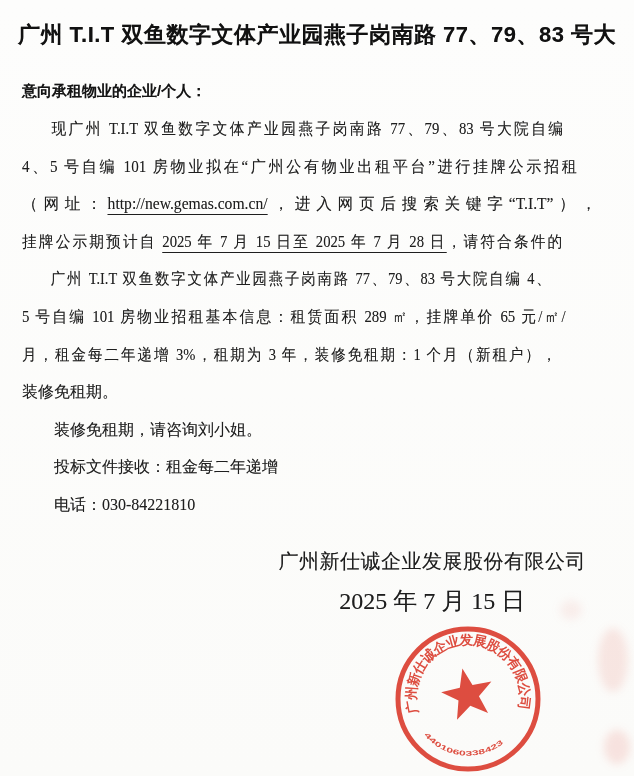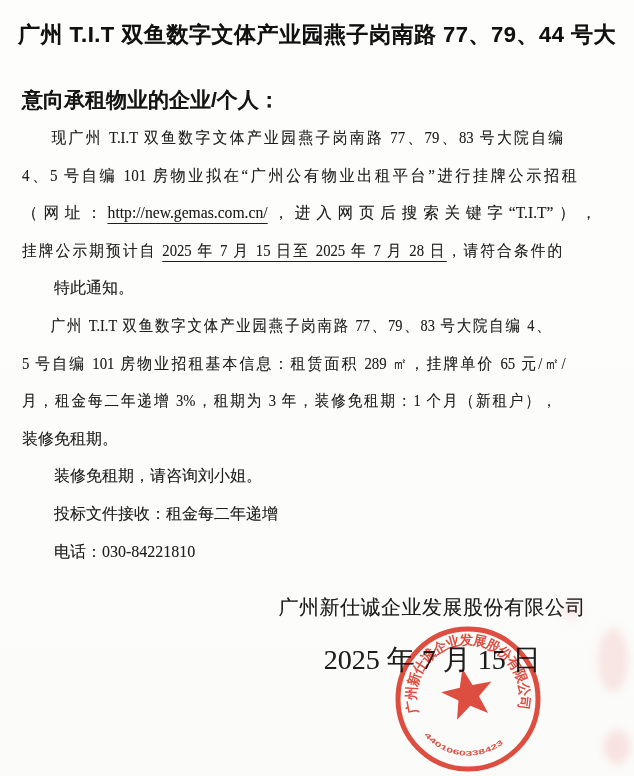--- a/index.html
+++ b/index.html
@@ -18,24 +18,24 @@
     font-weight:bold;
     font-size:22px;
     line-height:39px;
     color:#111;
     letter-spacing:.5px;
     text-shadow:0 0 .4px rgba(0,0,0,.45);
   }
   .title-line{display:block;white-space:nowrap;transform-origin:center center;}
   .content{margin:0 24px 0 22px;}
   .salutation{
-    margin-top:27px;
+    margin-top:18px;
     font-family:"Liberation Sans", sans-serif;
     font-weight:bold;
-    font-size:21px;
+    font-size:15px;
     line-height:38px;
     color:#141414;
     text-shadow:0 0 .4px rgba(0,0,0,.4);
   }
   .body-lines{font-size:16px;line-height:37.6px;}
   .line{
     display:block;
     white-space:nowrap;
     transform-origin:left center;
     text-shadow:0 0 .3px rgba(0,0,0,.35);
@@ -46,53 +46,52 @@
   .sig-wrap{
     display:flex;justify-content:flex-end;
     padding-right:24px;margin-top:22px;
   }
   .sig-inner{text-align:center;}
   .sig-company{
     font-size:20px;line-height:30px;letter-spacing:.5px;
     color:#1d1d1d;text-shadow:0 0 .3px rgba(0,0,0,.35);
   }
   .sig-date{
-    margin-top:24px;
-    font-size:28px;line-height:28px;
+    margin-top:11px;
+    font-size:24px;line-height:28px;
     color:#1d1d1d;text-shadow:0 0 .3px rgba(0,0,0,.35);
   }
   .seal{
     position:absolute;left:390px;top:621px;
     width:156px;height:156px;
     mix-blend-mode:multiply;
     opacity:.88;
     pointer-events:none;
   }
   .smudge{position:absolute;border-radius:50%;filter:blur(4px);pointer-events:none;}
   .smudge.s1{left:598px;top:628px;width:30px;height:64px;background:rgba(228,98,84,.14);}
   .smudge.s2{left:604px;top:730px;width:26px;height:34px;background:rgba(228,98,84,.16);}
   .smudge.s3{left:560px;top:600px;width:22px;height:20px;background:rgba(228,120,104,.10);}
 </style>
 </head>
 <body>
 
 <div class="page">
 
   <div class="title">
-    <span class="title-line fit">广州 T.I.T 双鱼数字文体产业园燕子岗南路 77、79、44 号大</span>
+    <span class="title-line fit">广州 T.I.T 双鱼数字文体产业园燕子岗南路 77、79、83 号大</span>
   </div>
 
   <div class="content">
     <div class="salutation">意向承租物业的企业/个人：</div>
     <div class="body-lines" id="bodyLines">
         <div class="line fit indent justify" style="transform: scaleX(0.920188);"><span>现广州 T.I.T 双鱼数字文体产业园燕子岗南路 77、79、83 号大院自编</span></div>
         <div class="line fit justify" style="transform: scaleX(0.94382);"><span>4、5 号自编 101 房物业拟在“广州公有物业出租平台”进行挂牌公示招租</span></div>
         <div class="line fit justify" style="transform: scaleX(0.976744);"><span>（网址：</span><span class="u">http://new.gemas.com.cn/</span><span>，进入网页后搜索关键字“T.I.T”），</span></div>
         <div class="line fit justify" style="transform: scaleX(0.91875);"><span>挂牌公示期预计自 </span><span class="u">2025 年 7 月 15 日至 2025 年 7 月 28 日</span><span>，请符合条件的</span></div>
-        <div class="line fit indent"><span>特此通知。</span></div>
         <div class="line fit indent justify" style="transform: scaleX(0.899083);"><span>广州 T.I.T 双鱼数字文体产业园燕子岗南路 77、79、83 号大院自编 4、</span></div>
         <div class="line fit justify" style="transform: scaleX(0.924528);"><span>5 号自编 101 房物业招租基本信息：租赁面积 289 ㎡，挂牌单价 65 元/㎡/</span></div>
         <div class="line fit justify" style="transform: scaleX(0.90881);"><span>月，租金每二年递增 3%，租期为 3 年，装修免租期：1 个月（新租户），</span></div>
         <div class="line fit"><span>装修免租期。</span></div>
         <div class="line fit indent"><span>装修免租期，请咨询刘小姐。</span></div>
         <div class="line fit indent"><span>投标文件接收：租金每二年递增</span></div>
         <div class="line fit indent"><span>电话：030-84221810</span></div>
       </div>
 
     <div class="sig-wrap">

